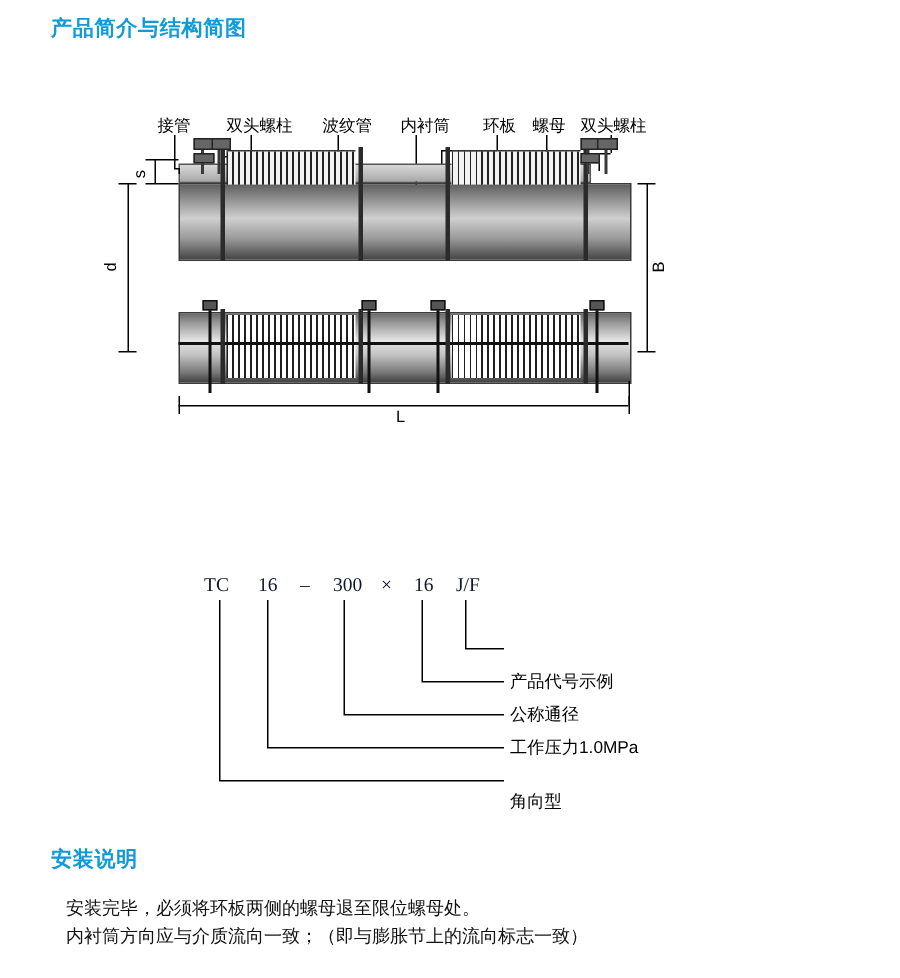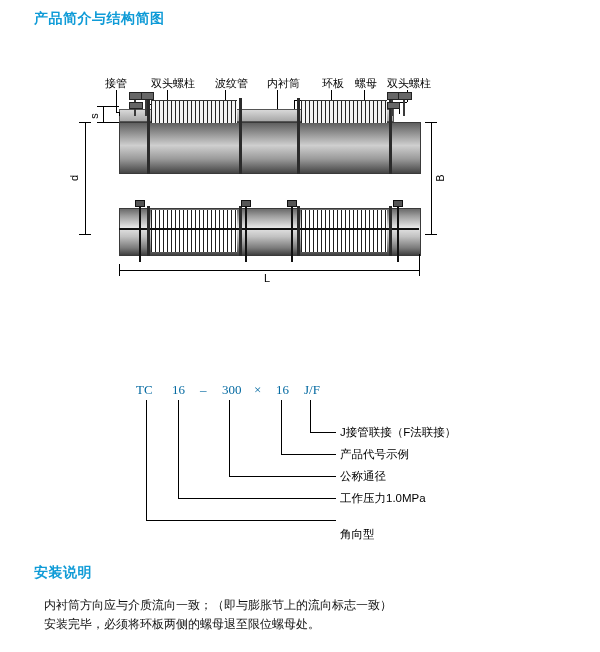--- a/index.html
+++ b/index.html
@@ -169,21 +169,21 @@
     position: absolute;
     left: 0;
     top: 378px;
     width: 600px;
     height: 170px;
   }
   .code-token {
     position: absolute;
     font-family: "Liberation Serif", serif;
     font-size: 13px;
-    color: #0369a1;
+    color: #0f172a;
     white-space: nowrap;
   }
   .code-desc {
     position: absolute;
     font-size: 11.5px;
     color: #000;
     white-space: nowrap;
   }
   .cl {
     position: absolute;
@@ -319,21 +319,20 @@
     <div class="code-token" style="left:136px; top:4px;">TC</div>
     <div class="code-token" style="left:172px; top:4px;">16</div>
     <div class="code-token" style="left:200px; top:4px;">–</div>
     <div class="code-token" style="left:222px; top:4px;">300</div>
     <div class="code-token" style="left:254px; top:4px;">×</div>
     <div class="code-token" style="left:276px; top:4px;">16</div>
     <div class="code-token" style="left:304px; top:4px;">J/F</div>
 
     <div class="cl v" style="left:310px; top:22px; height:32px;"></div>
     <div class="cl h" style="left:310px; top:54px; width:26px;"></div>
-    <div class="code-desc" style="left:340px; top:47px;">J接管联接（F法联接）</div>
 
     <div class="cl v" style="left:281px; top:22px; height:54px;"></div>
     <div class="cl h" style="left:281px; top:76px; width:55px;"></div>
     <div class="code-desc" style="left:340px; top:69px;">产品代号示例</div>
 
     <div class="cl v" style="left:229px; top:22px; height:76px;"></div>
     <div class="cl h" style="left:229px; top:98px; width:107px;"></div>
     <div class="code-desc" style="left:340px; top:91px;">公称通径</div>
 
     <div class="cl v" style="left:178px; top:22px; height:98px;"></div>
@@ -341,17 +340,17 @@
     <div class="code-desc" style="left:340px; top:113px;">工作压力1.0MPa</div>
 
     <div class="cl v" style="left:146px; top:22px; height:120px;"></div>
     <div class="cl h" style="left:146px; top:142px; width:190px;"></div>
     <div class="code-desc" style="left:340px; top:149px;">角向型</div>
   </div>
 
   <div class="section-title title-3">安装说明</div>
 
   <div class="notes">
+    <div class="note-line">安装完毕，必须将环板两侧的螺母退至限位螺母处。</div>
     <div class="note-line">内衬筒方向应与介质流向一致；（即与膨胀节上的流向标志一致）</div>
-    <div class="note-line">安装完毕，必须将环板两侧的螺母退至限位螺母处。</div>
   </div>
 
 </div>
 
 </body></html>

